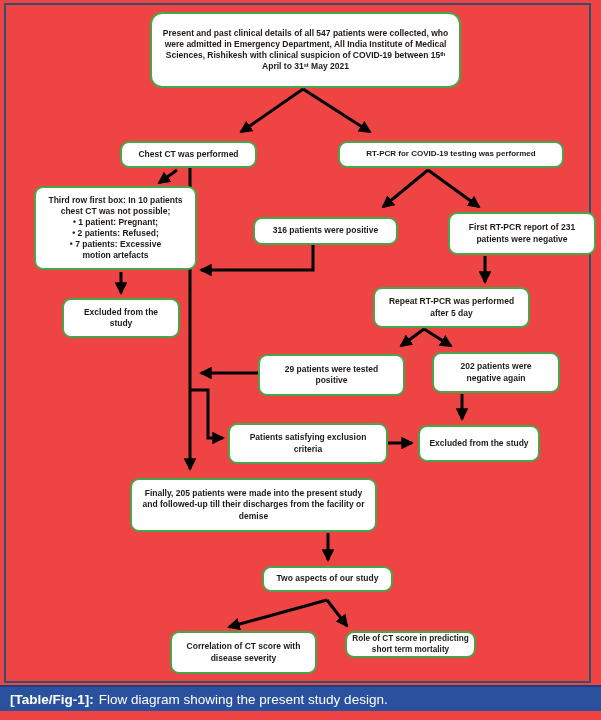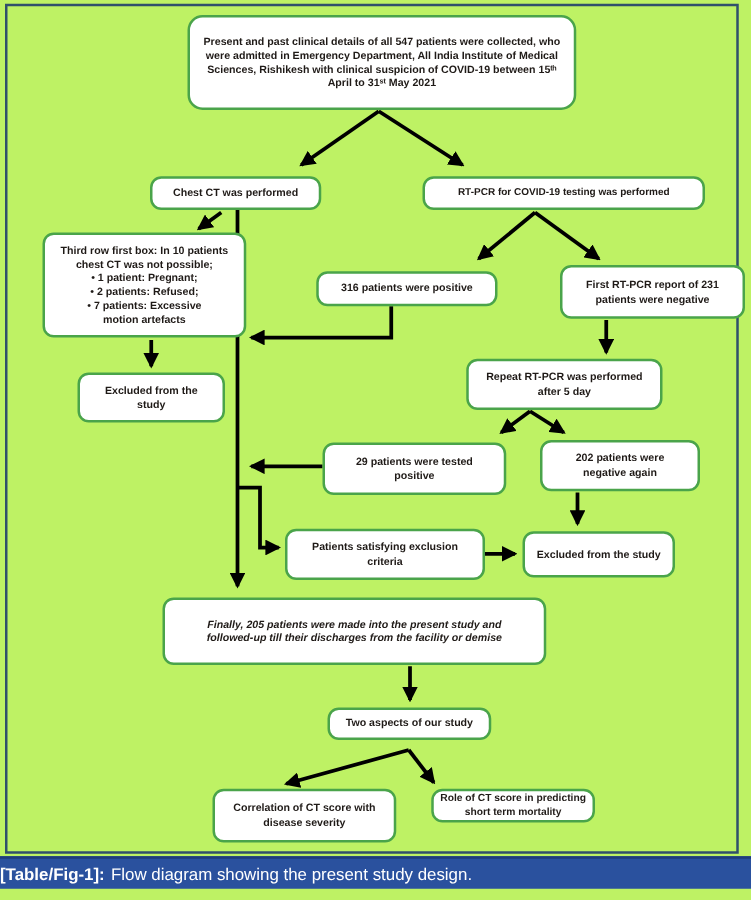--- a/index.html
+++ b/index.html
@@ -1,29 +1,29 @@
 <!DOCTYPE html>
 <html><head>
 <meta charset="utf-8">
 <style>
   html,body{margin:0;padding:0;background:#fff;}
-  .page{position:relative;width:601px;height:720px;background:#bef264;
+  .page{position:relative;width:601px;height:720px;background:#ef4444;
         font-family:"Liberation Sans",sans-serif;overflow:hidden;}
   .frame{position:absolute;left:4px;top:3px;width:587px;height:680px;
          border:2px solid #30506b;box-sizing:border-box;}
   svg.arrows{position:absolute;left:0;top:0;}
   .node{position:absolute;display:flex;flex-direction:column;align-items:center;
         justify-content:center;text-align:center;background:#ffffff;
         border:2.5px solid #4aa44a;border-radius:9px;font-weight:bold;
         font-size:8.5px;line-height:1.3;color:#1f1a17;padding:2px 4px;
         box-sizing:border-box;}
   .node .bullets div{text-align:center;}
   .caption{position:absolute;left:0;top:685px;width:601px;height:26px;
            background:#2a519e;border-top:2px solid #1f3d7a;color:#ffffff;
-           display:flex;align-items:center;box-sizing:border-box;
+           display:flex;align-items:center;padding-left:10px;box-sizing:border-box;
            font-size:13.5px;}
   .caption .lbl{font-weight:bold;margin-right:5px;}
 </style>
 </head>
 <body>
 
 <div class="page">
   <div class="frame"></div>
 
   <svg class="arrows" width="601" height="720">
@@ -100,21 +100,21 @@
   </div>
 
   <div class="node" style="left:228px;top:423px;width:160px;height:41px;">
     <span style="max-width:120px;">Patients satisfying exclusion criteria</span>
   </div>
 
   <div class="node" style="left:418px;top:425px;width:122px;height:37px;padding:2px 1px;">
     <span>Excluded from the study</span>
   </div>
 
-  <div class="node" style="left:130px;top:478px;width:307px;height:54px;font-style:italic;">
+  <div class="node" style="left:130px;top:478px;width:247px;height:54px;">
     <span style="max-width:270px;">Finally, 205 patients were made into the present study and followed-up till their discharges from the facility or demise</span>
   </div>
 
   <div class="node" style="left:262px;top:566px;width:131px;height:26px;">
     <span>Two aspects of our study</span>
   </div>
 
   <div class="node" style="left:170px;top:631px;width:147px;height:43px;">
     <span style="max-width:115px;">Correlation of CT score with disease severity</span>
   </div>

